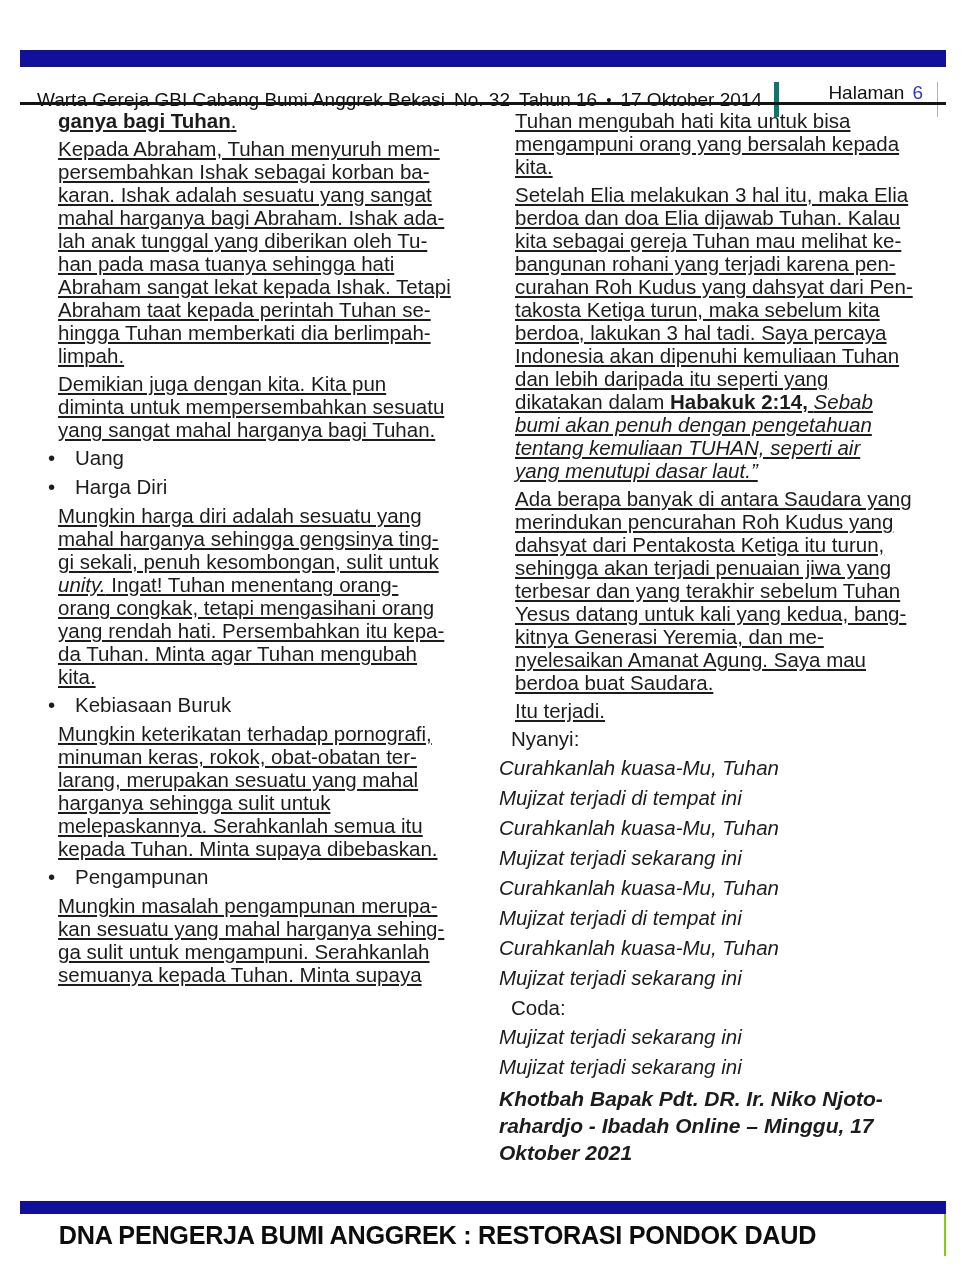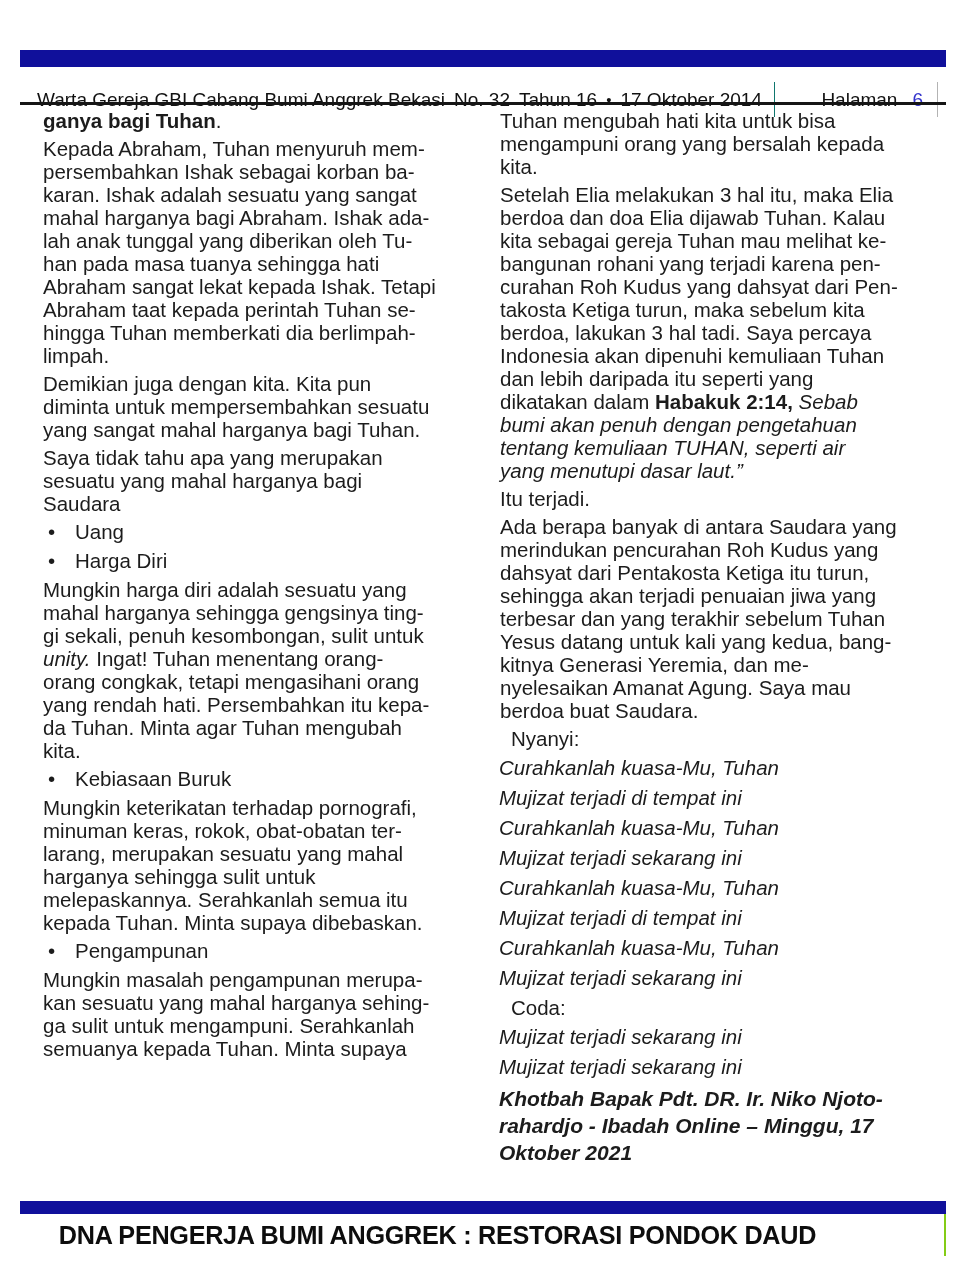--- a/index.html
+++ b/index.html
@@ -5,26 +5,26 @@
 <style>
   html,body{margin:0;padding:0;background:#ffffff;}
   .page{position:relative;width:980px;height:1277px;background:#fff;overflow:hidden;
         font-family:"Liberation Sans",sans-serif;color:#1c1c1c;}
   .topbar{position:absolute;left:20px;top:50px;width:926px;height:17px;background:#10109B;}
   .header-row{position:absolute;left:12px;top:67px;width:926px;height:35px;
         display:flex;align-items:center;font-size:19px;color:#111;
         border-right:1px solid #b3b3b3;box-sizing:border-box;margin-top:15px;}
   .header-left{flex:1;display:flex;gap:9px;padding-left:25px;white-space:nowrap;}
   .header-sep{font-size:15px;align-self:center;}
-  .header-right{width:163px;height:100%;border-left:1px solid #0f766e;box-sizing:border-box;
-        display:flex;align-items:center;justify-content:flex-end;gap:15px;padding-right:14px;}
+  .header-right{width:163px;height:100%;border-left:5px solid #0f766e;box-sizing:border-box;
+        display:flex;justify-content:flex-end;gap:8px;padding-right:14px;}
   .header-rule{position:absolute;left:20px;top:102px;width:926px;height:3px;background:#151515;}
   .columns{position:absolute;left:42px;top:109px;width:904px;display:flex;gap:10px;}
   .col{width:447px;font-size:20.5px;line-height:23px;}
-  .para{margin:0 0 5px 1px;}
+  .para{margin:0 0 5px 16px;text-decoration:underline;}
   .bullet{display:flex;margin:4px 0 6px 0;}
   .dot{width:33px;padding-left:6px;box-sizing:border-box;}
   .label{margin:5px 0 6px 12px;}
   .song{margin:0 0 0 0;}
   .song-line{font-style:italic;margin-bottom:7px;}
   .signature{font-weight:bold;font-style:italic;font-size:21px;line-height:27px;}
   .b{font-weight:bold;}
   .i{font-style:italic;}
   .bottombar{position:absolute;left:20px;top:1201px;width:926px;height:13px;background:#10109B;}
   .footer-row{position:absolute;left:20px;top:1214px;width:926px;height:42px;
@@ -52,21 +52,20 @@
     </div>
   </div>
 
   <div class="header-rule"></div>
 
   <div class="columns">
     <div class="col" id="left-col">
         <p class="para"><span class="b">ganya bagi Tuhan</span><span>.</span></p>
         <p class="para">Kepada Abraham, Tuhan menyuruh mem-<br>persembahkan Ishak sebagai korban ba-<br>karan. Ishak adalah sesuatu yang sangat<br>mahal harganya bagi Abraham. Ishak ada-<br>lah anak tunggal yang diberikan oleh Tu-<br>han pada masa tuanya sehingga hati<br>Abraham sangat lekat kepada Ishak. Tetapi<br>Abraham taat kepada perintah Tuhan se-<br>hingga Tuhan memberkati dia berlimpah-<br>limpah.</p>
         <p class="para">Demikian juga dengan kita. Kita pun<br>diminta untuk mempersembahkan sesuatu<br>yang sangat mahal harganya bagi Tuhan.</p>
-        <p class="para">Saya tidak tahu apa yang merupakan<br>sesuatu yang mahal harganya bagi<br>Saudara</p>
         <div class="bullet">
           <span class="dot">•</span>
           <span>Uang</span>
         </div>
         <div class="bullet">
           <span class="dot">•</span>
           <span>Harga Diri</span>
         </div>
         <p class="para">Mungkin harga diri adalah sesuatu yang<br>mahal harganya sehingga gengsinya ting-<br>gi sekali, penuh kesombongan, sulit untuk<br><span class="i">unity.</span><span> Ingat! Tuhan menentang orang-</span><br>orang congkak, tetapi mengasihani orang<br>yang rendah hati. Persembahkan itu kepa-<br>da Tuhan. Minta agar Tuhan mengubah<br>kita.</p>
         <div class="bullet">
@@ -76,22 +75,22 @@
         <p class="para">Mungkin keterikatan terhadap pornografi,<br>minuman keras, rokok, obat-obatan ter-<br>larang, merupakan sesuatu yang mahal<br>harganya sehingga sulit untuk<br>melepaskannya. Serahkanlah semua itu<br>kepada Tuhan. Minta supaya dibebaskan.</p>
         <div class="bullet">
           <span class="dot">•</span>
           <span>Pengampunan</span>
         </div>
         <p class="para">Mungkin masalah pengampunan merupa-<br>kan sesuatu yang mahal harganya sehing-<br>ga sulit untuk mengampuni. Serahkanlah<br>semuanya kepada Tuhan. Minta supaya</p>
       </div>
     <div class="col" id="right-col">
         <p class="para">Tuhan mengubah hati kita untuk bisa<br>mengampuni orang yang bersalah kepada<br>kita.</p>
         <p class="para">Setelah Elia melakukan 3 hal itu, maka Elia<br>berdoa dan doa Elia dijawab Tuhan. Kalau<br>kita sebagai gereja Tuhan mau melihat ke-<br>bangunan rohani yang terjadi karena pen-<br>curahan Roh Kudus yang dahsyat dari Pen-<br>takosta Ketiga turun, maka sebelum kita<br>berdoa, lakukan 3 hal tadi. Saya percaya<br>Indonesia akan dipenuhi kemuliaan Tuhan<br>dan lebih daripada itu seperti yang<br><span>dikatakan dalam </span><span class="b">Habakuk 2:14,</span><span> </span><span class="i">Sebab</span><br><span class="i">bumi akan penuh dengan pengetahuan</span><br><span class="i">tentang kemuliaan TUHAN, seperti air</span><br><span class="i">yang menutupi dasar laut.”</span></p>
+        <p class="para">Ada berapa banyak di antara Saudara yang<br>merindukan pencurahan Roh Kudus yang<br>dahsyat dari Pentakosta Ketiga itu turun,<br>sehingga akan terjadi penuaian jiwa yang<br>terbesar dan yang terakhir sebelum Tuhan<br>Yesus datang untuk kali yang kedua, bang-<br>kitnya Generasi Yeremia, dan me-<br>nyelesaikan Amanat Agung. Saya mau<br>berdoa buat Saudara.</p>
         <p class="para">Itu terjadi.</p>
-        <p class="para">Ada berapa banyak di antara Saudara yang<br>merindukan pencurahan Roh Kudus yang<br>dahsyat dari Pentakosta Ketiga itu turun,<br>sehingga akan terjadi penuaian jiwa yang<br>terbesar dan yang terakhir sebelum Tuhan<br>Yesus datang untuk kali yang kedua, bang-<br>kitnya Generasi Yeremia, dan me-<br>nyelesaikan Amanat Agung. Saya mau<br>berdoa buat Saudara.</p>
         <div class="label">Nyanyi:</div>
         <div class="song">
           <div class="song-line">Curahkanlah kuasa-Mu, Tuhan</div>
           <div class="song-line">Mujizat terjadi di tempat ini</div>
           <div class="song-line">Curahkanlah kuasa-Mu, Tuhan</div>
           <div class="song-line">Mujizat terjadi sekarang ini</div>
           <div class="song-line">Curahkanlah kuasa-Mu, Tuhan</div>
           <div class="song-line">Mujizat terjadi di tempat ini</div>
           <div class="song-line">Curahkanlah kuasa-Mu, Tuhan</div>
           <div class="song-line">Mujizat terjadi sekarang ini</div>

